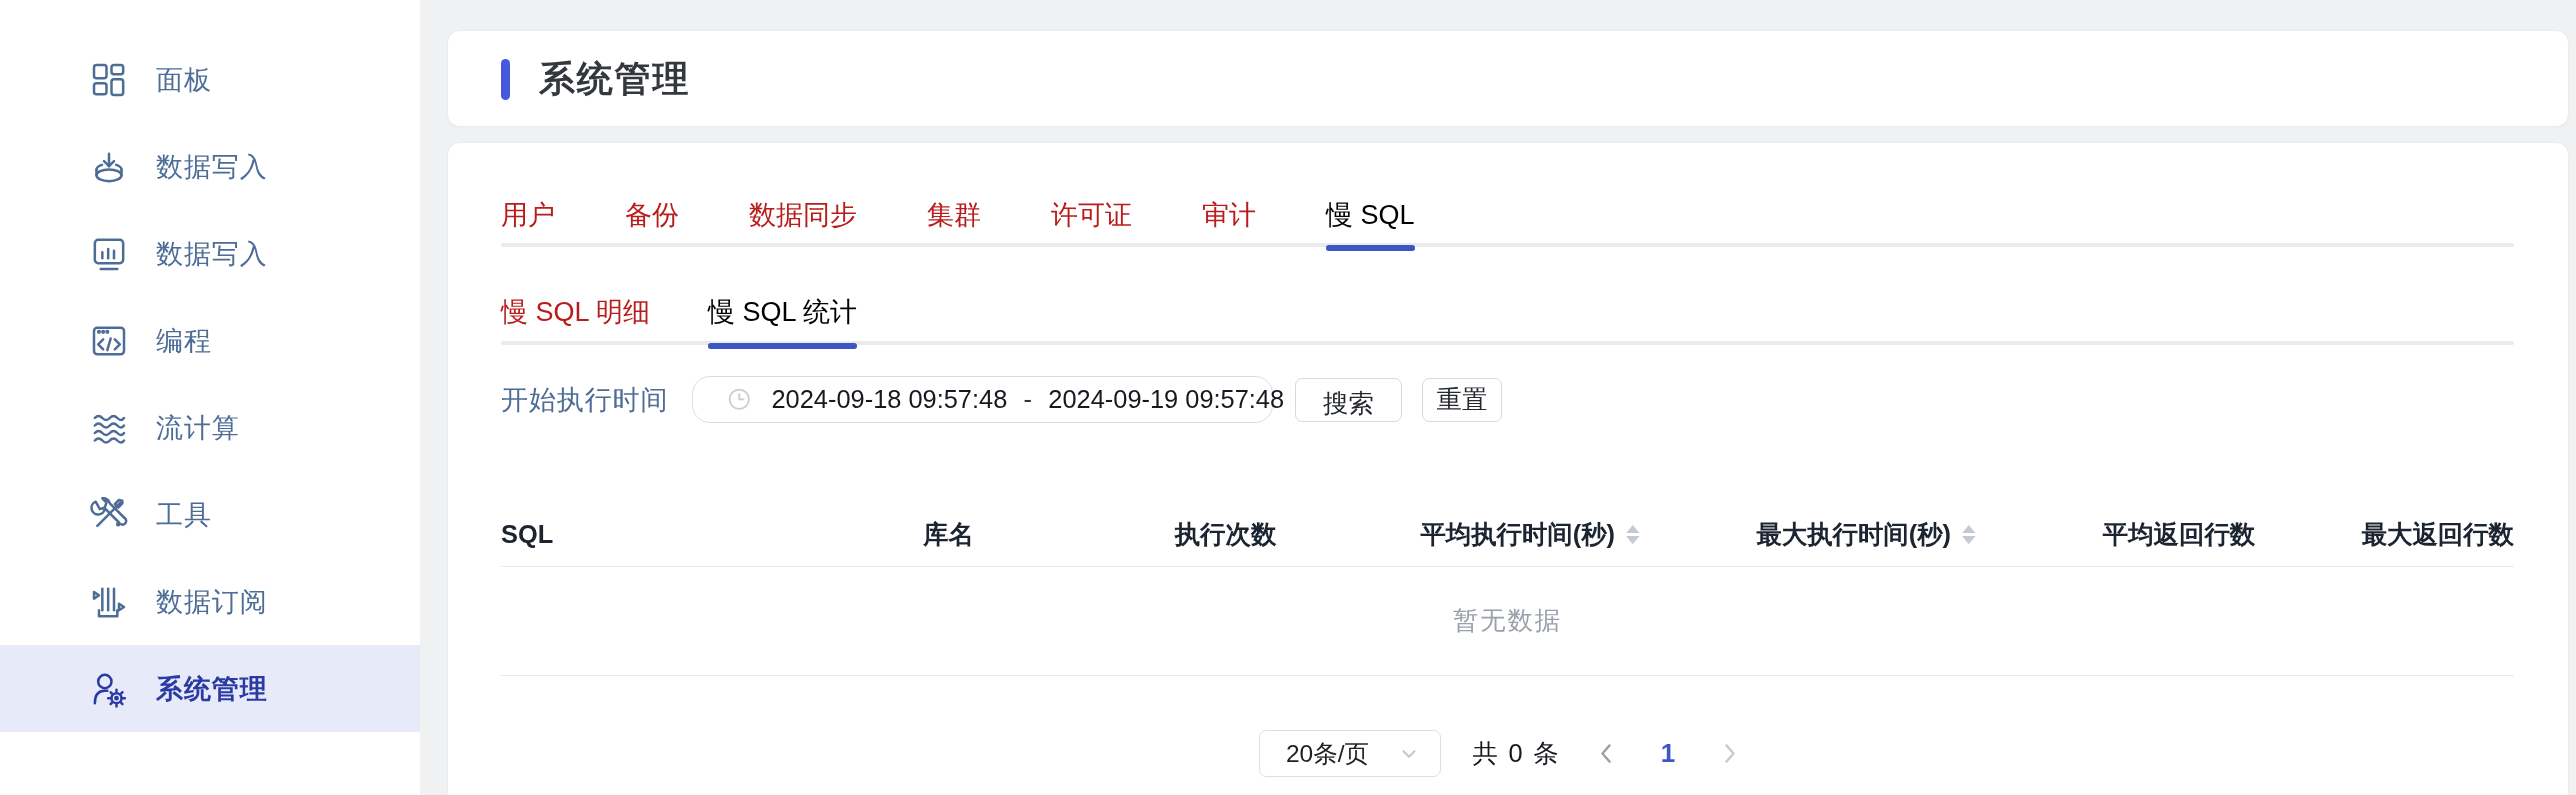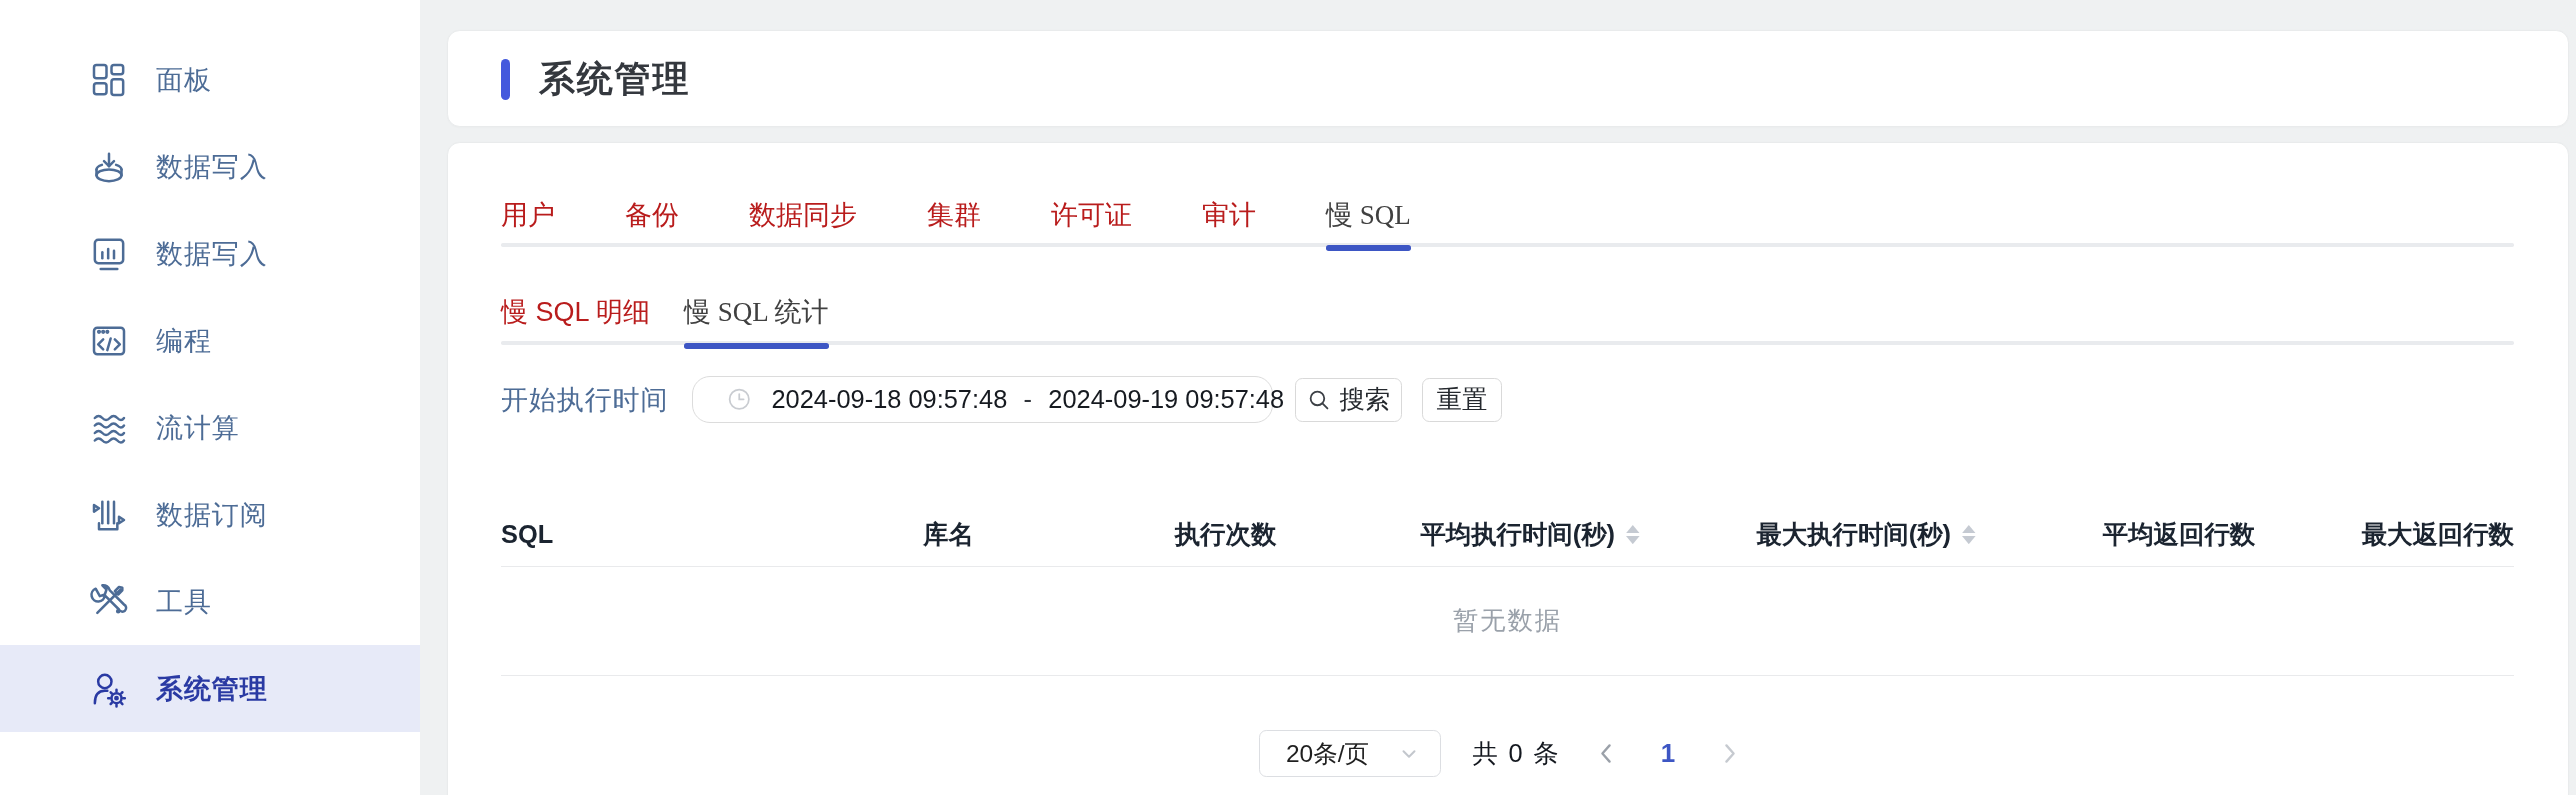--- a/index.html
+++ b/index.html
@@ -48,45 +48,45 @@
     display:flex; align-items:center; gap:70px;
   }
   .tabs-track, .subtabs-track {
     position:absolute; left:0; right:0; bottom:0; height:3.6px;
     background:#e9ebee; border-radius:1.8px;
   }
   .tab {
     position:relative; height:100%; display:flex; align-items:center;
     font-size:27px; color:#b91c1c; cursor:pointer; white-space:nowrap;
   }
-  .tab.active { color:#404040;font-family:Liberation Serif, serif; }
+  .tab.active { color:#000000; }
   .tab.active::after {
     content:""; position:absolute; left:0; right:0; bottom:-3.6px; height:5.4px;
     background:#3d56c4; border-radius:2.7px; z-index:2;
   }
   .subtabs-row {
     position:relative; margin-top:31px; height:67px;
-    display:flex; align-items:center; gap:34px;
+    display:flex; align-items:center; gap:58px;
   }
   
   .filter-row { margin-top:31px; height:47px; display:flex; align-items:center; }
   .filter-label { font-size:27px; font-weight:500; color:#4d6c96; letter-spacing:0.9px; }
   .range-picker {
     margin-left:23.6px; width:581px; height:47px; border:1.8px solid #dcdcdc;
     border-radius:18px; background:#fff; display:flex; align-items:center;
     padding:0 34px; cursor:pointer;
   }
   .range-picker svg { width:24.5px; height:24.5px; display:block; flex:0 0 24.5px; }
   .range-text { font-size:25.4px; color:#161a20; white-space:nowrap; }
   .range-start { margin-left:20px; }
   .range-sep { margin:0 16.3px; color:#30343a; }
   .btn {
     height:44px; background:#fff; border:1.8px solid #d9d9d9; border-radius:7.3px;
     display:flex; align-items:center; justify-content:center;
-    font-size:25.4px; color:#25292e; cursor:pointer; white-space:nowrap;
+    font-size:25.4px; color:#25292e; cursor:pointer; white-space:nowrap;flex-direction:column;
   }
   .btn-search { margin-left:22px; width:107px; gap:9px; }
   .btn-search svg { width:23.6px; height:23.6px; display:block; }
   .btn-reset { margin-left:20px; width:80px; }
   
   .table { margin-top:80px; }
   .thead {
     display:grid; grid-template-columns:316px 263px 291px 318px 354px 272px 1fr;
     height:64px; align-items:center; border-bottom:1.8px solid #e9eaec;
   }
@@ -198,41 +198,41 @@
             <path d="M7 30 q4.5 -5 9 0 t9 0 t9 0 t8 0"></path>
             <path d="M7 39 q4.5 -5 9 0 t9 0 t9 0 t8 0"></path>
           </svg>
         </span>
         <span class="mi-label">流计算</span>
       </div>
 
       <div class="menu-item">
         <span class="mi-icon">
           <svg viewBox="0 0 48 48" stroke="currentColor" stroke-width="3" stroke-linecap="round" stroke-linejoin="round">
+            <path d="M8 8 a8 8 0 1 0 11 8 l17 17 a4.5 4.5 0 1 0 6 -6 l-17 -17 a8 8 0 0 0 -9 -6 l5 5 l-2 6 l-6 2 z"></path>
+            <path d="M38 9 l-28 28"></path>
+            <path d="M40 7 l-4 -1 l-5 5 l4 4 l5 -5 z"></path>
+            <circle cx="35" cy="35" r="1.2" fill="currentColor"></circle>
+          </svg>
+        </span>
+        <span class="mi-label">工具</span>
+      </div>
+
+      <div class="menu-item">
+        <span class="mi-icon">
+          <svg viewBox="0 0 48 48" stroke="currentColor" stroke-width="3" stroke-linecap="round" stroke-linejoin="round">
             <path d="M16 8 v26"></path>
               <path d="M23 8 v26"></path>
               <path d="M30 8 v26"></path>
             <path d="M6 12 l6 4 l-6 4 z"></path>
             <path d="M36 26 l6 4 l-6 4 z"></path>
             <path d="M12 34 v7 h22 v-7"></path>
           </svg>
         </span>
         <span class="mi-label">数据订阅</span>
-      </div>
-
-      <div class="menu-item">
-        <span class="mi-icon">
-          <svg viewBox="0 0 48 48" stroke="currentColor" stroke-width="3" stroke-linecap="round" stroke-linejoin="round">
-            <path d="M8 8 a8 8 0 1 0 11 8 l17 17 a4.5 4.5 0 1 0 6 -6 l-17 -17 a8 8 0 0 0 -9 -6 l5 5 l-2 6 l-6 2 z"></path>
-            <path d="M38 9 l-28 28"></path>
-            <path d="M40 7 l-4 -1 l-5 5 l4 4 l5 -5 z"></path>
-            <circle cx="35" cy="35" r="1.2" fill="currentColor"></circle>
-          </svg>
-        </span>
-        <span class="mi-label">工具</span>
       </div>
 
       <div class="menu-item active">
         <span class="mi-icon">
           <svg viewBox="0 0 48 48" stroke="currentColor" stroke-width="3" stroke-linecap="round" stroke-linejoin="round">
             <circle cx="19" cy="15" r="8"></circle>
             <path d="M7 41 c0 -11 5 -15 12 -15 h3"></path>
             <circle cx="33" cy="35" r="6"></circle>
             <circle cx="33" cy="35" r="1.4" fill="currentColor"></circle>
             <path d="M33 27 v-2 M33 43 v2 M41 35 h2 M23 35 h2 M38.7 29.3 l1.4 -1.4 M26 42 l1.4 -1.4 M38.7 40.7 l1.4 1.4 M26 28 l1.4 1.4"></path>

